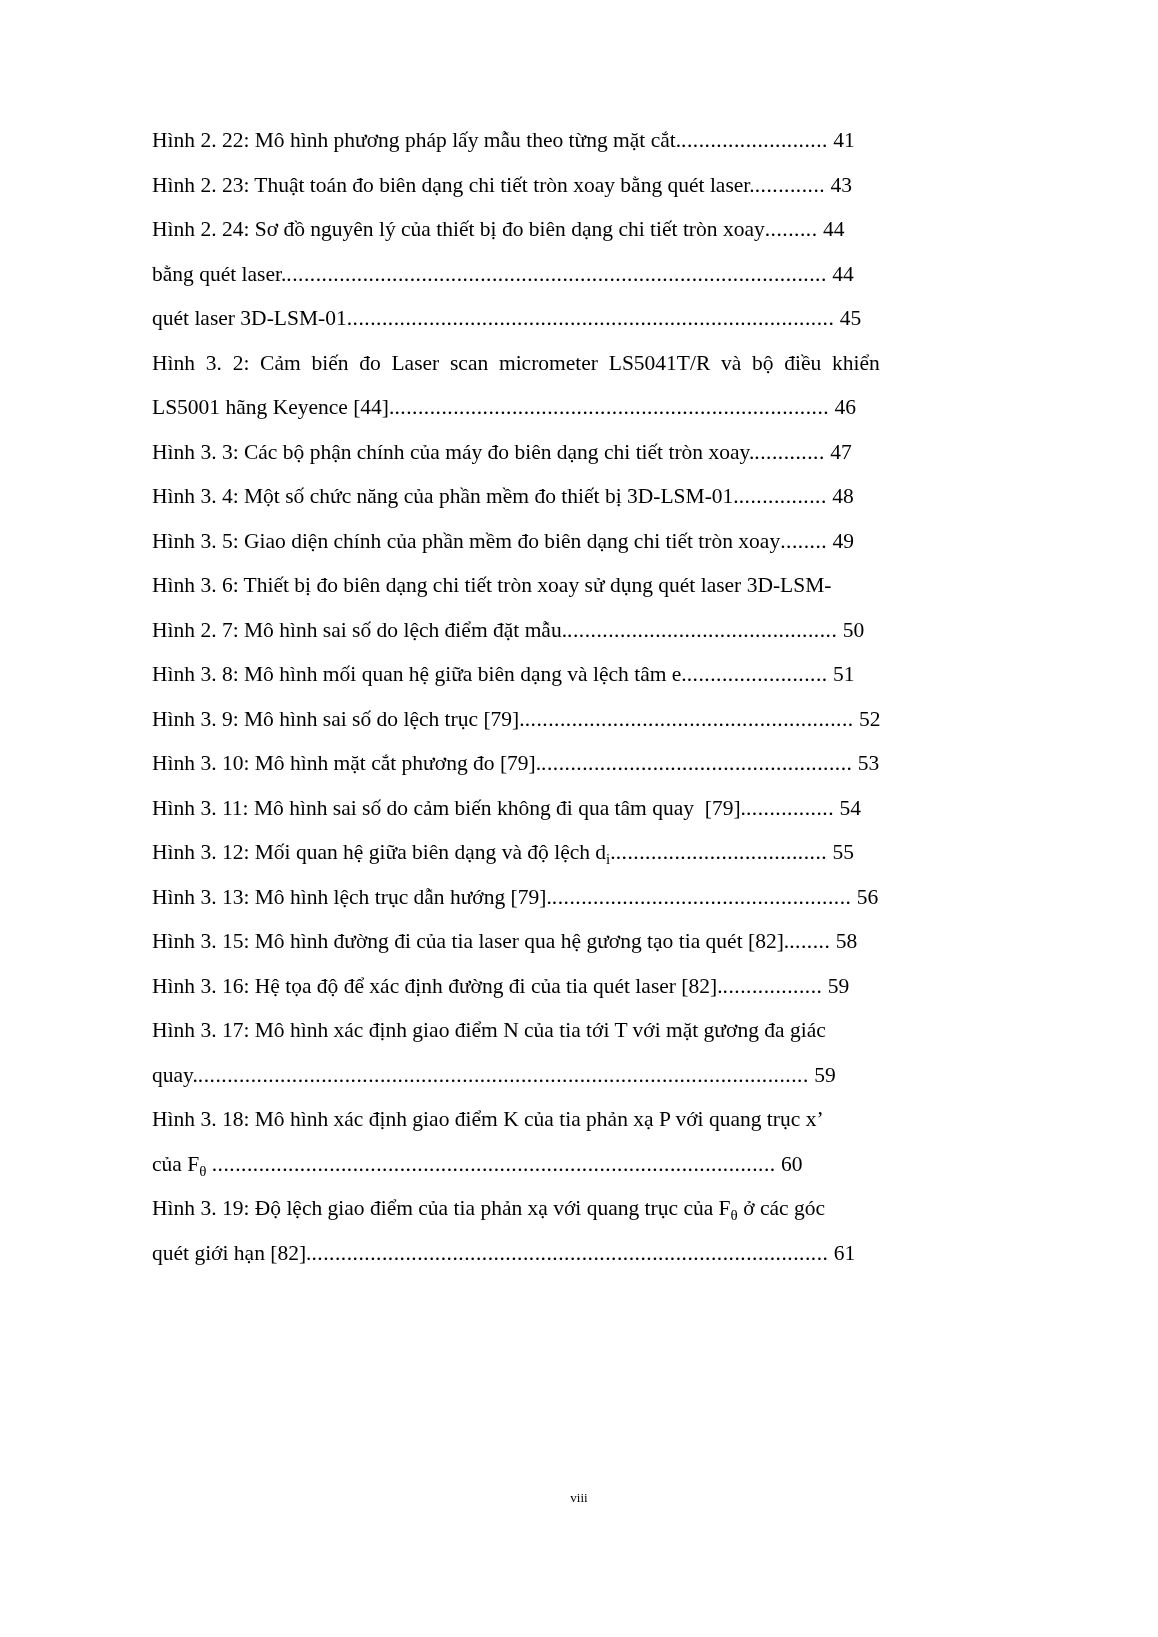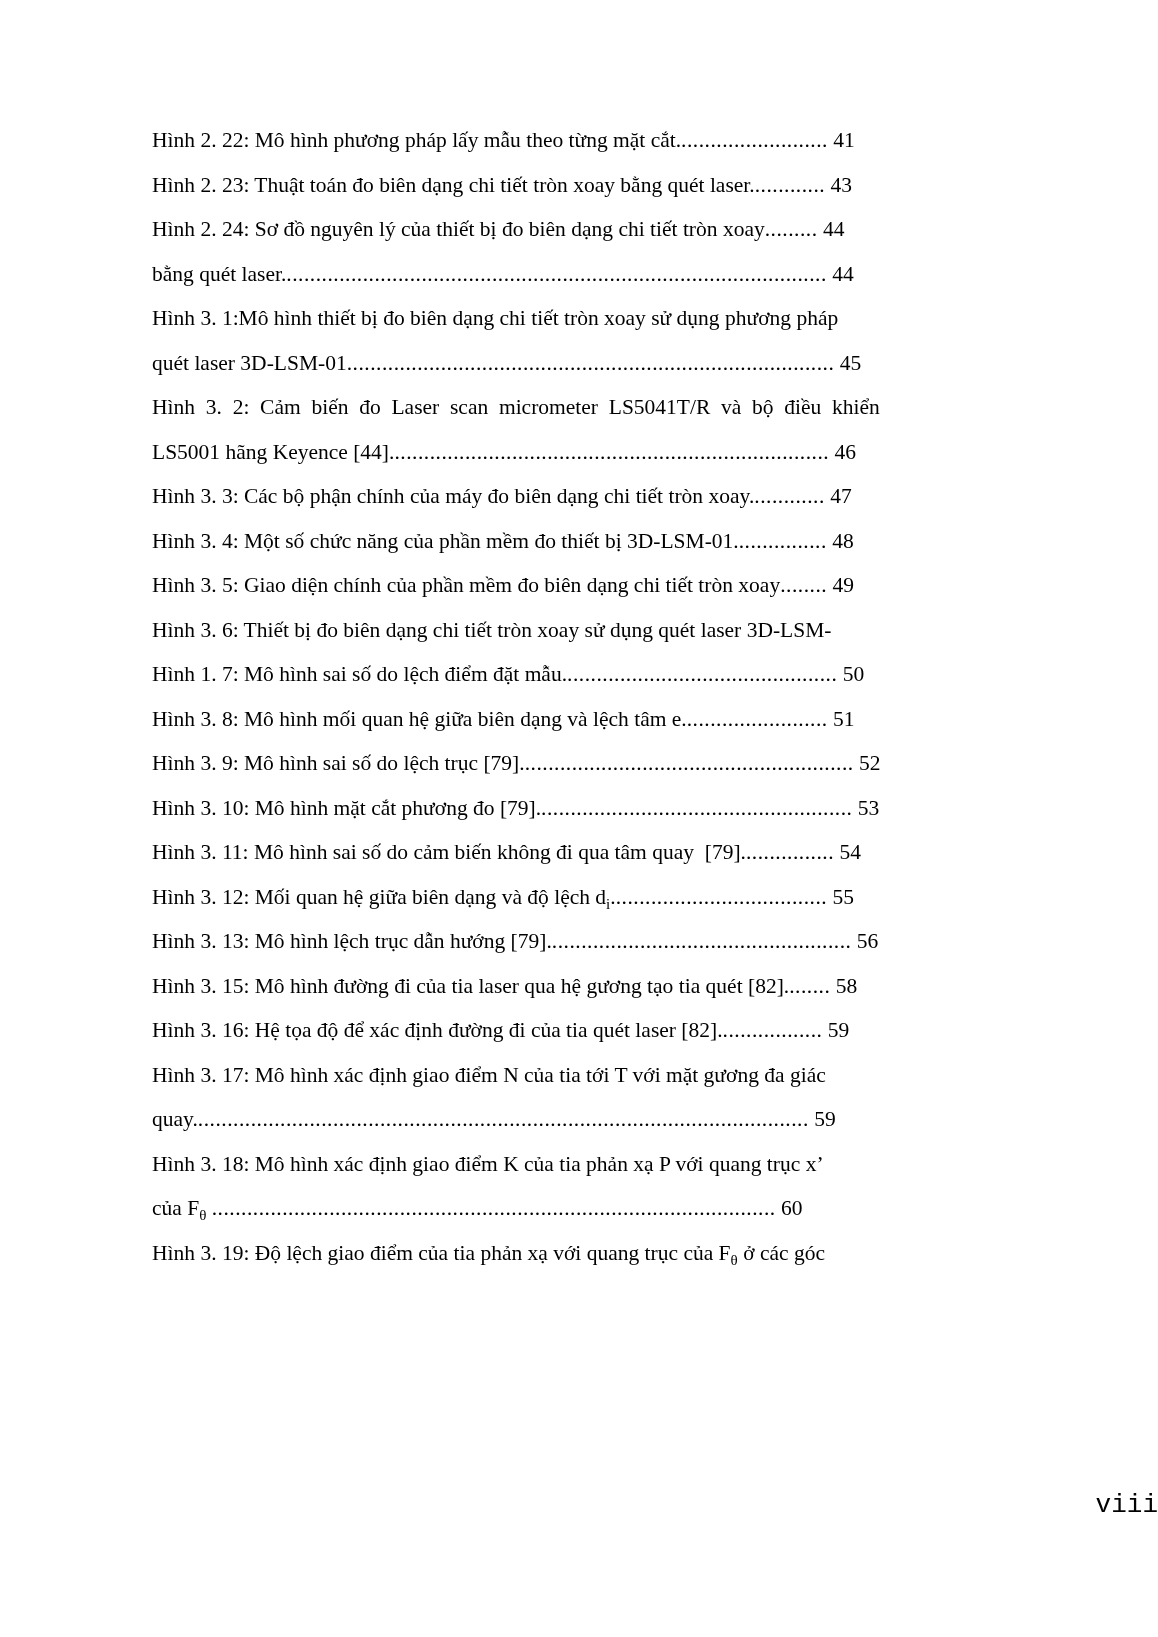--- a/index.html
+++ b/index.html
@@ -48,51 +48,51 @@
   .sub {
     font-size: 15px;
     vertical-align: sub;
     line-height: 0;
   }
   .folio {
     position: absolute;
     left: 0;
     right: 0;
     top: 1490px;
-    text-align: right;
-    font-size: 26px;
-    font-family: Liberation Mono, monospace;
+    text-align: center;
+    font-size: 13px;
+    font-family: Liberation Serif, serif;
   }
 </style>
 </head>
 <body>
 
 <div class="page">
   <div class="toc-list" id="toc">
       <p class="toc-entry"><span class="entry-text">Hình 2. 22: Mô hình phương pháp lấy mẫu theo từng mặt cắt.</span><span class="leader">.........................</span><span> </span><span class="pageno">41</span></p>
       <p class="toc-entry"><span class="entry-text">Hình 2. 23: Thuật toán đo biên dạng chi tiết tròn xoay bằng quét laser.</span><span class="leader">............</span><span> </span><span class="pageno">43</span></p>
       <p class="toc-entry"><span class="entry-text">Hình 2. 24: Sơ đồ nguyên lý của thiết bị đo biên dạng chi tiết tròn xoay</span><span class="leader">.........</span><span> </span><span class="pageno">44</span></p>
       <p class="toc-entry"><span class="entry-text">bằng quét laser.</span><span class="leader">............................................................................................</span><span> </span><span class="pageno">44</span></p>
-      <p class="toc-entry"><span class="entry-text">Hình 3. 1:Mô hình thiết bị đo biên dạng chi tiết tròn xoay sử dụng phương pháp</span></p>
       <p class="toc-entry"><span class="entry-text">quét laser 3D-LSM-01</span><span class="leader">...................................................................................</span><span> </span><span class="pageno">45</span></p>
       <p class="toc-entry"><span class="entry-text">Hình  3.  2:  Cảm  biến  đo  Laser  scan  micrometer  LS5041T/R  và  bộ  điều  khiển</span></p>
       <p class="toc-entry"><span class="entry-text">LS5001 hãng Keyence [44].</span><span class="leader">..........................................................................</span><span> </span><span class="pageno">46</span></p>
       <p class="toc-entry"><span class="entry-text">Hình 3. 3: Các bộ phận chính của máy đo biên dạng chi tiết tròn xoay.</span><span class="leader">............</span><span> </span><span class="pageno">47</span></p>
       <p class="toc-entry"><span class="entry-text">Hình 3. 4: Một số chức năng của phần mềm đo thiết bị 3D-LSM-01.</span><span class="leader">...............</span><span> </span><span class="pageno">48</span></p>
       <p class="toc-entry"><span class="entry-text">Hình 3. 5: Giao diện chính của phần mềm đo biên dạng chi tiết tròn xoay</span><span class="leader">........</span><span> </span><span class="pageno">49</span></p>
       <p class="toc-entry"><span class="entry-text">Hình 3. 6: Thiết bị đo biên dạng chi tiết tròn xoay sử dụng quét laser 3D-LSM-</span></p>
-      <p class="toc-entry"><span class="entry-text">Hình 1. 7: Mô hình sai số do lệch điểm đặt mẫu.</span><span class="leader">..............................................</span><span> </span><span class="pageno">50</span></p>
+      <p class="toc-entry"><span class="entry-text">Hình 2. 7: Mô hình sai số do lệch điểm đặt mẫu.</span><span class="leader">..............................................</span><span> </span><span class="pageno">50</span></p>
       <p class="toc-entry"><span class="entry-text">Hình 3. 8: Mô hình mối quan hệ giữa biên dạng và lệch tâm e.</span><span class="leader">........................</span><span> </span><span class="pageno">51</span></p>
       <p class="toc-entry"><span class="entry-text">Hình 3. 9: Mô hình sai số do lệch trục [79].</span><span class="leader">........................................................</span><span> </span><span class="pageno">52</span></p>
       <p class="toc-entry"><span class="entry-text">Hình 3. 10: Mô hình mặt cắt phương đo [79].</span><span class="leader">.....................................................</span><span> </span><span class="pageno">53</span></p>
       <p class="toc-entry"><span class="entry-text">Hình 3. 11: Mô hình sai số do cảm biến không đi qua tâm quay  [79].</span><span class="leader">...............</span><span> </span><span class="pageno">54</span></p>
       <p class="toc-entry"><span class="entry-text">Hình 3. 12: Mối quan hệ giữa biên dạng và độ lệch d</span><span class="sub">i</span><span>.</span><span class="leader">....................................</span><span> </span><span class="pageno">55</span></p>
       <p class="toc-entry"><span class="entry-text">Hình 3. 13: Mô hình lệch trục dẫn hướng [79].</span><span class="leader">...................................................</span><span> </span><span class="pageno">56</span></p>
       <p class="toc-entry"><span class="entry-text">Hình 3. 15: Mô hình đường đi của tia laser qua hệ gương tạo tia quét [82].</span><span class="leader">.......</span><span> </span><span class="pageno">58</span></p>
       <p class="toc-entry"><span class="entry-text">Hình 3. 16: Hệ tọa độ để xác định đường đi của tia quét laser [82].</span><span class="leader">.................</span><span> </span><span class="pageno">59</span></p>
       <p class="toc-entry"><span class="entry-text">Hình 3. 17: Mô hình xác định giao điểm N của tia tới T với mặt gương đa giác</span></p>
       <p class="toc-entry"><span class="entry-text">quay.</span><span class="leader">........................................................................................................</span><span> </span><span class="pageno">59</span></p>
       <p class="toc-entry"><span class="entry-text">Hình 3. 18: Mô hình xác định giao điểm K của tia phản xạ P với quang trục x’</span></p>
       <p class="toc-entry"><span class="entry-text">của F</span><span class="sub">θ</span><span> </span><span class="leader">................................................................................................</span><span> </span><span class="pageno">60</span></p>
       <p class="toc-entry"><span class="entry-text">Hình 3. 19: Độ lệch giao điểm của tia phản xạ với quang trục của F</span><span class="sub">θ</span><span> ở các góc</span></p>
+      <p class="toc-entry"><span class="entry-text">quét giới hạn [82].</span><span class="leader">........................................................................................</span><span> </span><span class="pageno">61</span></p>
     </div>
   <div class="folio">viii</div>
 </div>
 
 </body></html>

